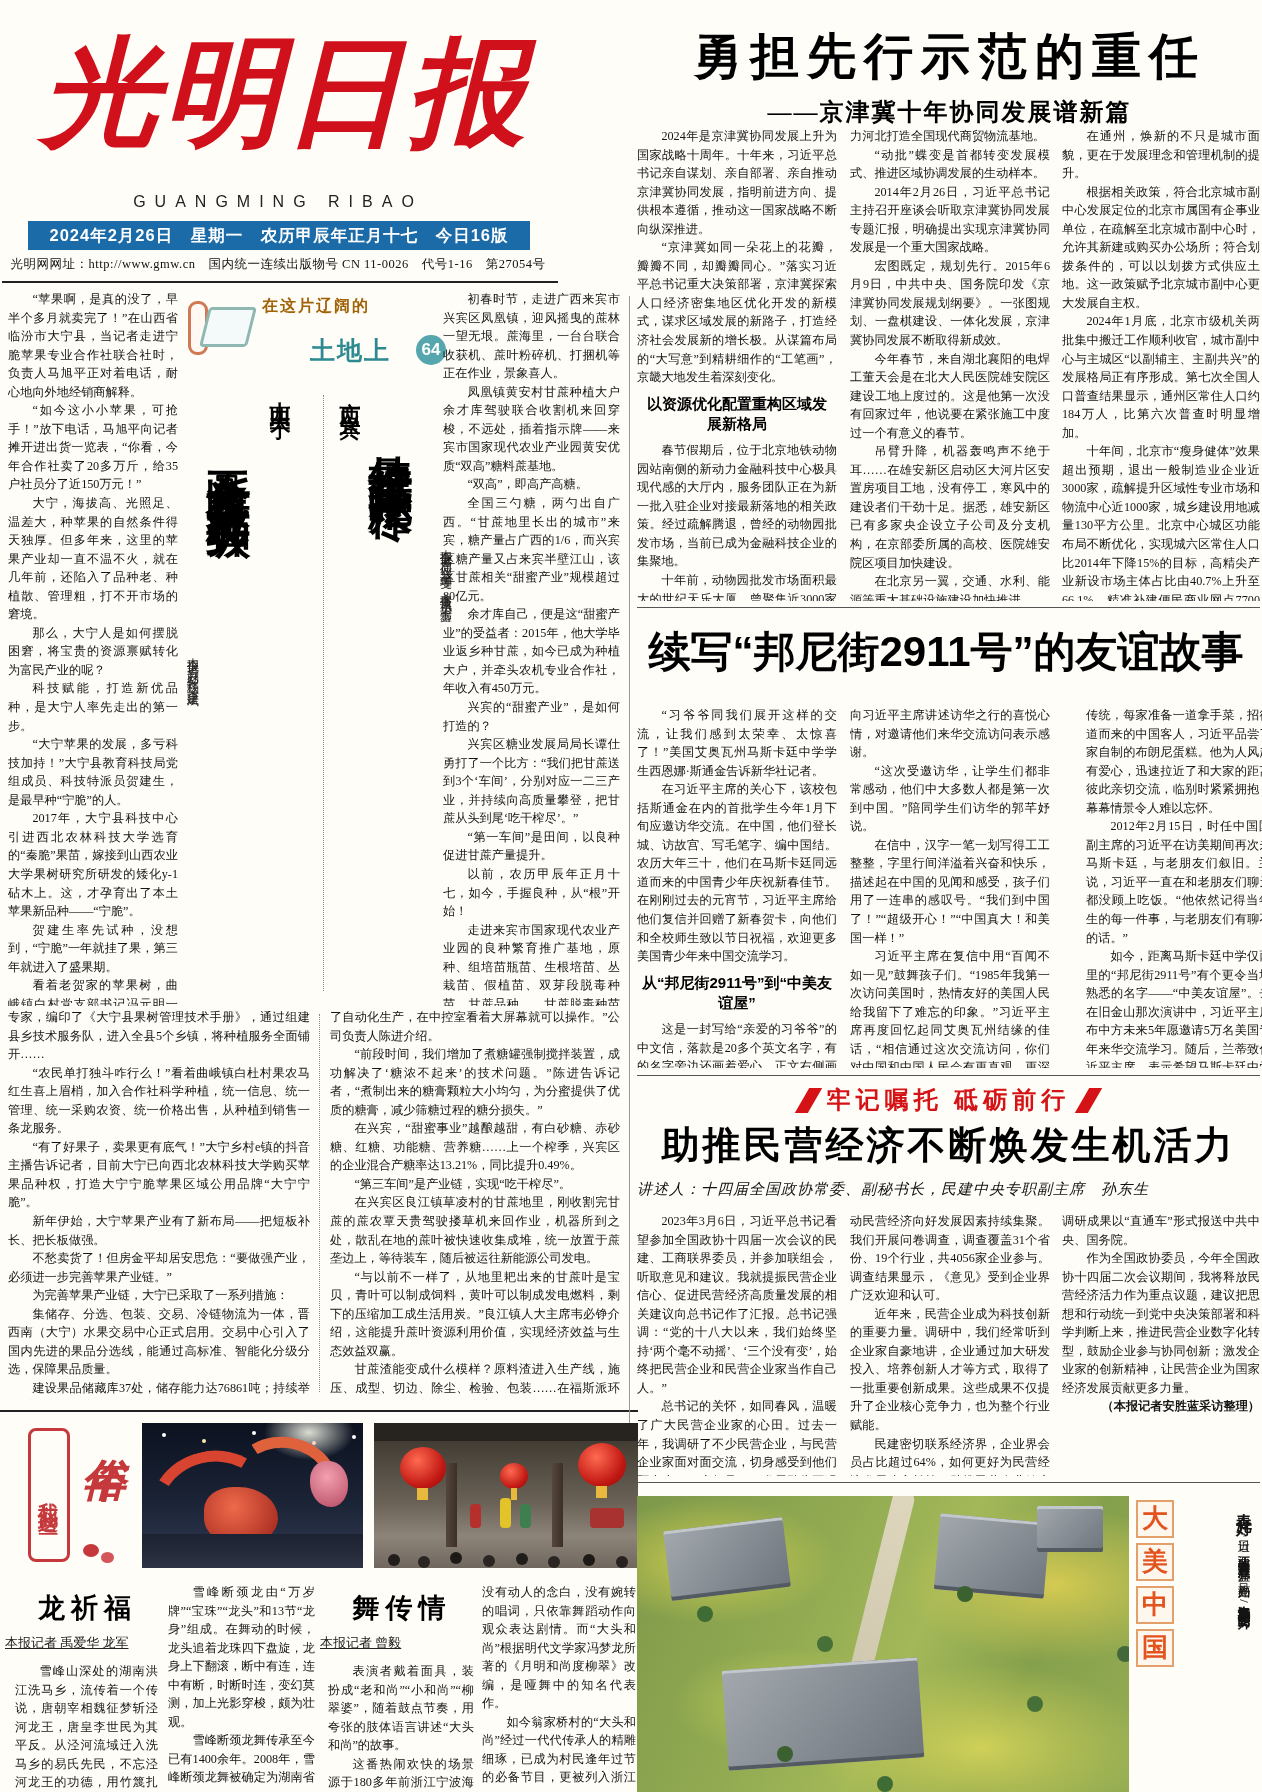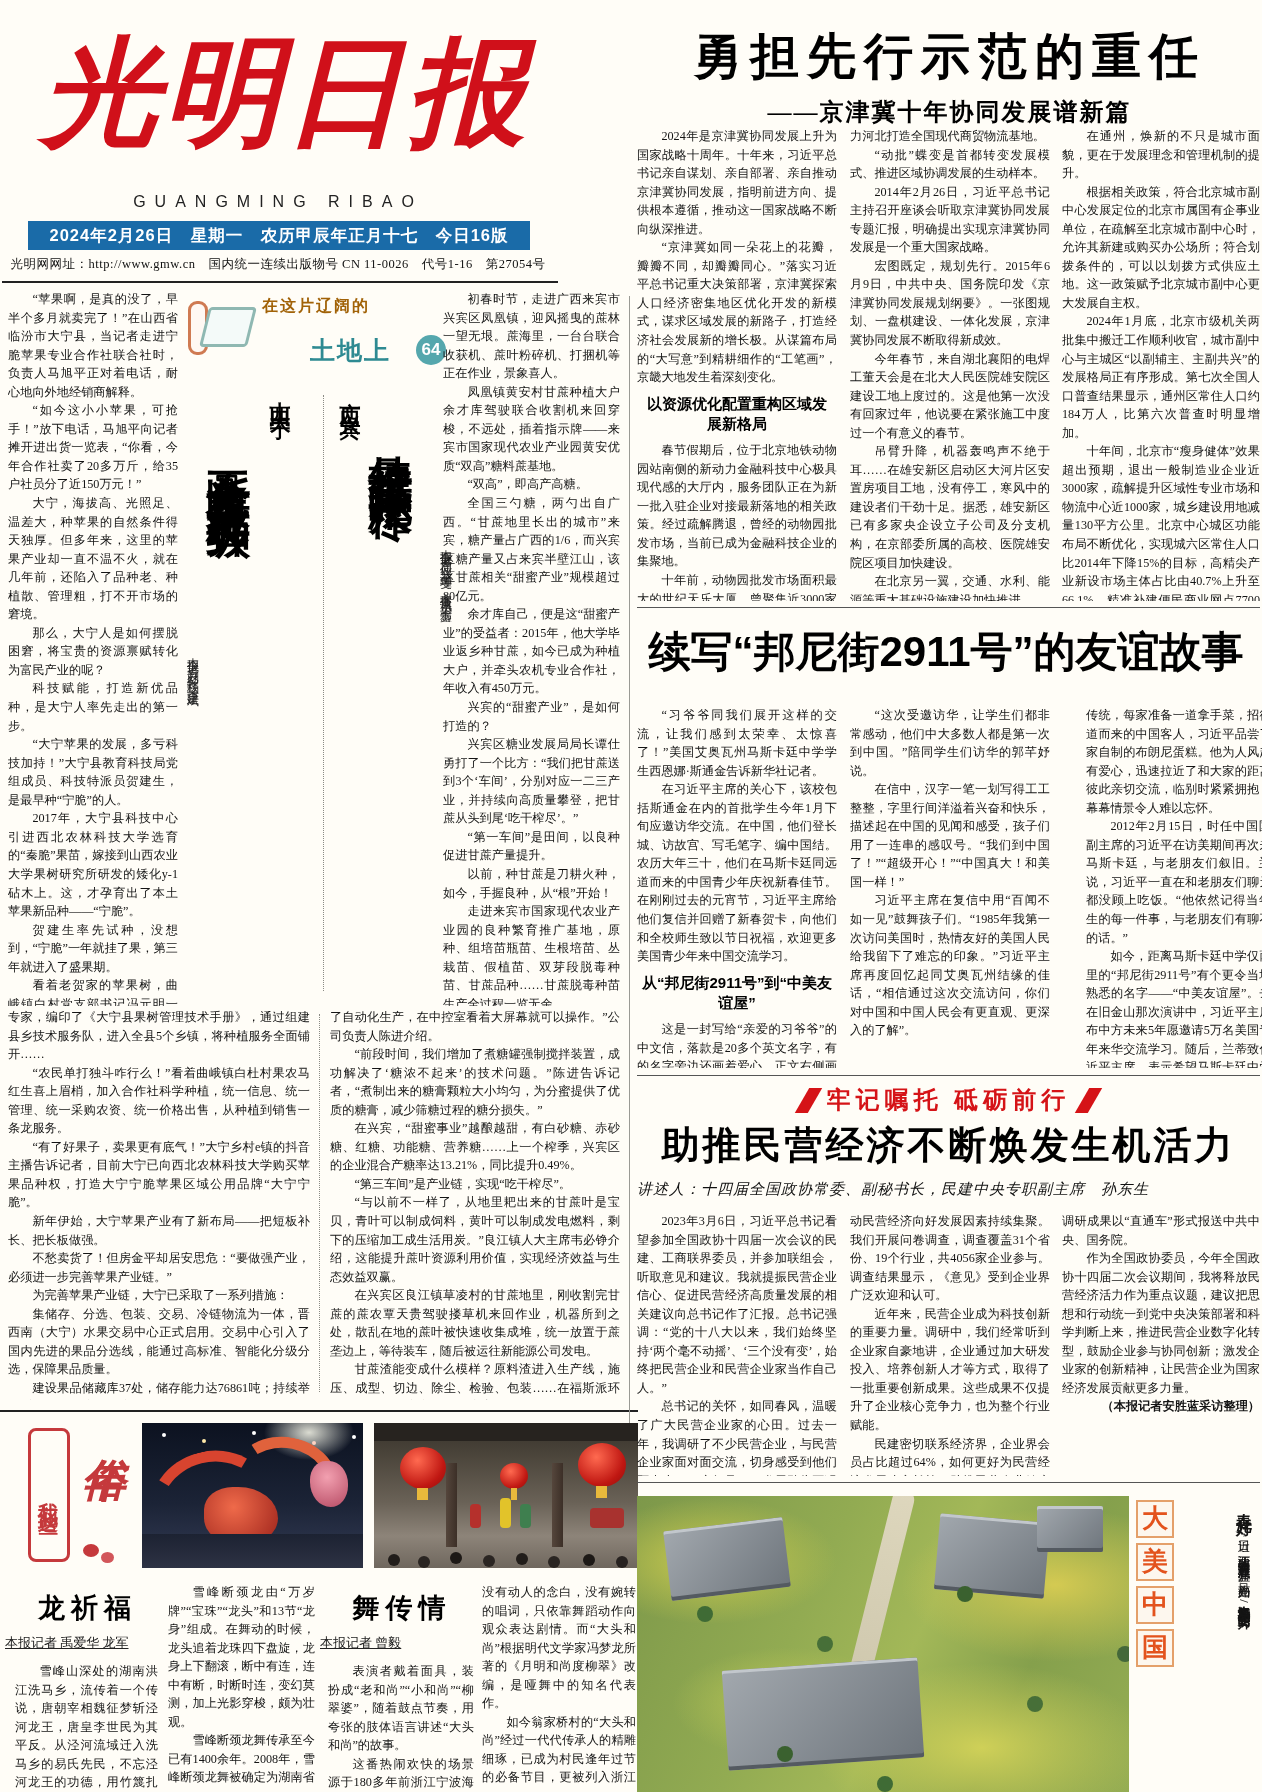--- a/index.html
+++ b/index.html
@@ -234,42 +234,42 @@
 
   <div class="col" style="left:443px; top:290px; width:177px; height:716px;">
       <div class="para">初春时节，走进广西来宾市兴宾区凤凰镇，迎风摇曳的蔗林一望无垠。蔗海里，一台台联合收获机、蔗叶粉碎机、打捆机等正在作业，景象喜人。</div>
       <div class="para">凤凰镇黄安村甘蔗种植大户余才库驾驶联合收割机来回穿梭，不远处，插着指示牌——来宾市国家现代农业产业园黄安优质“双高”糖料蔗基地。</div>
       <div class="para">“双高”，即高产高糖。</div>
       <div class="para">全国三勺糖，两勺出自广西。“甘蔗地里长出的城市”来宾，糖产量占广西的1/6，而兴宾区糖产量又占来宾半壁江山，该区甘蔗相关“甜蜜产业”规模超过80亿元。</div>
       <div class="para">余才库自己，便是这“甜蜜产业”的受益者：2015年，他大学毕业返乡种甘蔗，如今已成为种植大户，并牵头农机专业合作社，年收入有450万元。</div>
       <div class="para">兴宾的“甜蜜产业”，是如何打造的？</div>
       <div class="para">兴宾区糖业发展局局长谭仕勇打了一个比方：“我们把甘蔗送到3个‘车间’，分别对应一二三产业，并持续向高质量攀登，把甘蔗从头到尾‘吃干榨尽’。”</div>
       <div class="para">“第一车间”是田间，以良种促进甘蔗产量提升。</div>
-      <div class="para">以前，种甘蔗是刀耕火种，如今，手握良种，从“根”开始！</div>
+      <div class="para">以前，农历甲辰年正月十七，如今，手握良种，从“根”开始！</div>
       <div class="para">走进来宾市国家现代农业产业园的良种繁育推广基地，原种、组培苗瓶苗、生根培苗、丛栽苗、假植苗、双芽段脱毒种苗、甘蔗品种……甘蔗脱毒种苗生产全过程一览无余。</div>
     </div>
 
   <div class="col" style="left:8px; top:1008px; width:302px; height:392px;">
       <div class="para p-cont">专家，编印了《大宁县果树管理技术手册》，通过组建县乡技术服务队，进入全县5个乡镇，将种植服务全面铺开……</div>
       <div class="para">“农民单打独斗咋行么！”看着曲峨镇白杜村果农马红生喜上眉梢，加入合作社科学种植，统一信息、统一管理、统一采购农资、统一价格出售，从种植到销售一条龙服务。</div>
       <div class="para">“有了好果子，卖果更有底气！”大宁乡村e镇的抖音主播告诉记者，目前大宁已向西北农林科技大学购买苹果品种权，打造大宁宁脆苹果区域公用品牌“大宁宁脆”。</div>
       <div class="para">新年伊始，大宁苹果产业有了新布局——把短板补长、把长板做强。</div>
       <div class="para">不愁卖货了！但房金平却居安思危：“要做强产业，必须进一步完善苹果产业链。”</div>
       <div class="para">为完善苹果产业链，大宁已采取了一系列措施：</div>
       <div class="para">集储存、分选、包装、交易、冷链物流为一体，晋西南（大宁）水果交易中心正式启用。交易中心引入了国内先进的果品分选线，能通过高标准、智能化分级分选，保障果品质量。</div>
       <div class="para">建设果品储藏库37处，储存能力达76861吨；持续举办“宁脆”销售培训，培训了1200人；建成6个苹果购销网点、设立5个电商端口……把更多价值留在本地和群众。</div>
     </div>
   <div class="rule-v dotted" style="left:319px; top:1014px; height:378px;"></div>
   <div class="col" style="left:330px; top:1008px; width:290px; height:392px;">
       <div class="para p-cont">了自动化生产，在中控室看着大屏幕就可以操作。”公司负责人陈进介绍。</div>
       <div class="para">“前段时间，我们增加了煮糖罐强制搅拌装置，成功解决了‘糖浓不起来’的技术问题。”陈进告诉记者，“煮制出来的糖膏颗粒大小均匀，为分蜜提供了优质的糖膏，减少筛糖过程的糖分损失。”</div>
       <div class="para">在兴宾，“甜蜜事业”越酿越甜，有白砂糖、赤砂糖、红糖、功能糖、营养糖……上一个榨季，兴宾区的企业混合产糖率达13.21%，同比提升0.49%。</div>
       <div class="para">“第三车间”是产业链，实现“吃干榨尽”。</div>
+      <div class="para">在兴宾区良江镇草凌村的甘蔗地里，刚收割完甘蔗的蔗农覃天贵驾驶搂草机来回作业，机器所到之处，散乱在地的蔗叶被快速收集成堆，统一放置于蔗垄边上，等待装车，随后被运往新能源公司发电。</div>
       <div class="para">“与以前不一样了，从地里耙出来的甘蔗叶是宝贝，青叶可以制成饲料，黄叶可以制成发电燃料，剩下的压缩加工成生活用炭。”良江镇人大主席韦必铮介绍，这能提升蔗叶资源利用价值，实现经济效益与生态效益双赢。</div>
-      <div class="para">在兴宾区良江镇草凌村的甘蔗地里，刚收割完甘蔗的蔗农覃天贵驾驶搂草机来回作业，机器所到之处，散乱在地的蔗叶被快速收集成堆，统一放置于蔗垄边上，等待装车，随后被运往新能源公司发电。</div>
       <div class="para">甘蔗渣能变成什么模样？原料渣进入生产线，施压、成型、切边、除尘、检验、包装……在福斯派环保科技公司生产车间内，废弃的甘蔗渣经过降解后，被制作成可降解的环保新餐具，2023年产值达4亿元，增长了40%。</div>
     </div>
 
   <div class="rule-h strong" style="left:0px; top:1410px; width:638px;"></div>
   <div class="rule-v" style="left:629px; top:296px; height:1182px;"></div>
 
   <div class="folk-logo">
     <div class="fl-frame">
       <span>我们这些</span>
     </div>
@@ -354,20 +354,21 @@
   <div class="rule-h" style="left:637px; top:607px; width:623px;"></div>
 
   <div class="friend-title">续写“邦尼街2911号”的友谊故事</div>
   <div class="col" style="left:637px; top:706px; width:200px; height:362px;">
       <div class="para">“习爷爷同我们展开这样的交流，让我们感到太荣幸、太惊喜了！”美国艾奥瓦州马斯卡廷中学学生西恩娜·斯通金告诉新华社记者。</div>
       <div class="para">在习近平主席的关心下，该校包括斯通金在内的首批学生今年1月下旬应邀访华交流。在中国，他们登长城、访故宫、写毛笔字、编中国结。农历大年三十，他们在马斯卡廷同远道而来的中国青少年庆祝新春佳节。在刚刚过去的元宵节，习近平主席给他们复信并回赠了新春贺卡，向他们和全校师生致以节日祝福，欢迎更多美国青少年来中国交流学习。</div>
       <div class="sub-head">从“邦尼街2911号”到“中美友谊屋”</div>
       <div class="para">这是一封写给“亲爱的习爷爷”的中文信，落款是20多个英文名字，有的名字旁边还画着爱心。正文右侧画着一幅画——一条中国龙腾飞在长城之上。</div>
     </div>
   <div class="col" style="left:850px; top:706px; width:200px; height:362px;">
+      <div class="para p-cont">向习近平主席讲述访华之行的喜悦心情，对邀请他们来华交流访问表示感谢。</div>
       <div class="para">“这次受邀访华，让学生们都非常感动，他们中大多数人都是第一次到中国。”陪同学生们访华的郭芊妤说。</div>
       <div class="para">在信中，汉字一笔一划写得工工整整，字里行间洋溢着兴奋和快乐，描述起在中国的见闻和感受，孩子们用了一连串的感叹号。“我们到中国了！”“超级开心！”“中国真大！和美国一样！”</div>
       <div class="para">习近平主席在复信中用“百闻不如一见”鼓舞孩子们。“1985年我第一次访问美国时，热情友好的美国人民给我留下了难忘的印象。”习近平主席再度回忆起同艾奥瓦州结缘的佳话，“相信通过这次交流访问，你们对中国和中国人民会有更直观、更深入的了解”。</div>
     </div>
   <div class="col" style="left:1062px; top:706px; width:198px; height:362px;margin-left:24px;">
       <div class="para p-cont">传统，每家准备一道拿手菜，招待远道而来的中国客人，习近平品尝了大家自制的布朗尼蛋糕。他为人风趣、有爱心，迅速拉近了和大家的距离。彼此亲切交流，临别时紧紧拥抱，一幕幕情景令人难以忘怀。</div>
       <div class="para">2012年2月15日，时任中国国家副主席的习近平在访美期间再次来到马斯卡廷，与老朋友们叙旧。兰蒂说，习近平一直在和老朋友们聊天，都没顾上吃饭。“他依然记得当年发生的每一件事，与老朋友们有聊不完的话。”</div>
       <div class="para">如今，距离马斯卡廷中学仅两公里的“邦尼街2911号”有个更令当地人熟悉的名字——“中美友谊屋”。去年在旧金山那次演讲中，习近平主席宣布中方未来5年愿邀请5万名美国青少年来华交流学习。随后，兰蒂致信习近平主席，表示希望马斯卡廷中学也参与这一计划。在习近平主席的关心下，作为该项目第一批来华的美国中学生，马斯卡廷中学20多名学生1月24日至30日到北京、河北和上海等地进行了交流访问。</div>
     </div>
 

